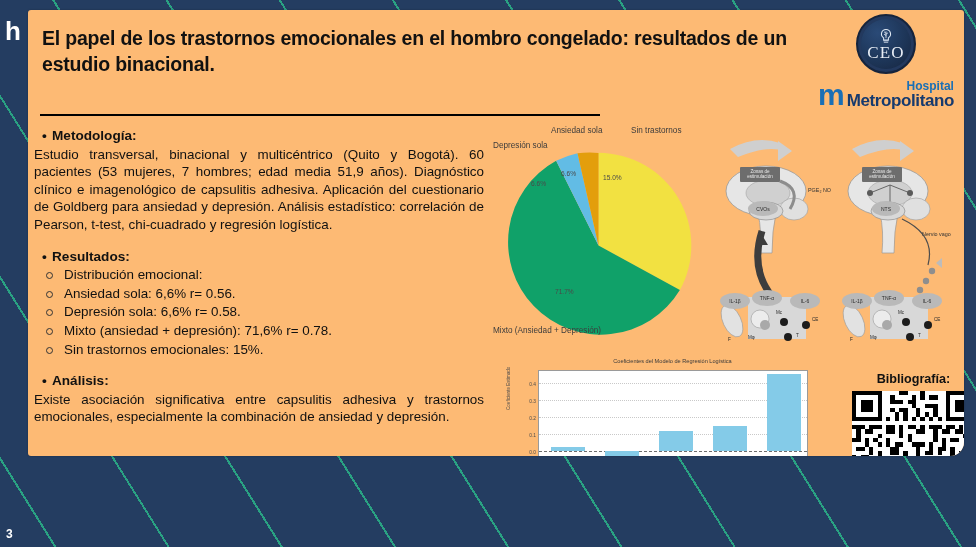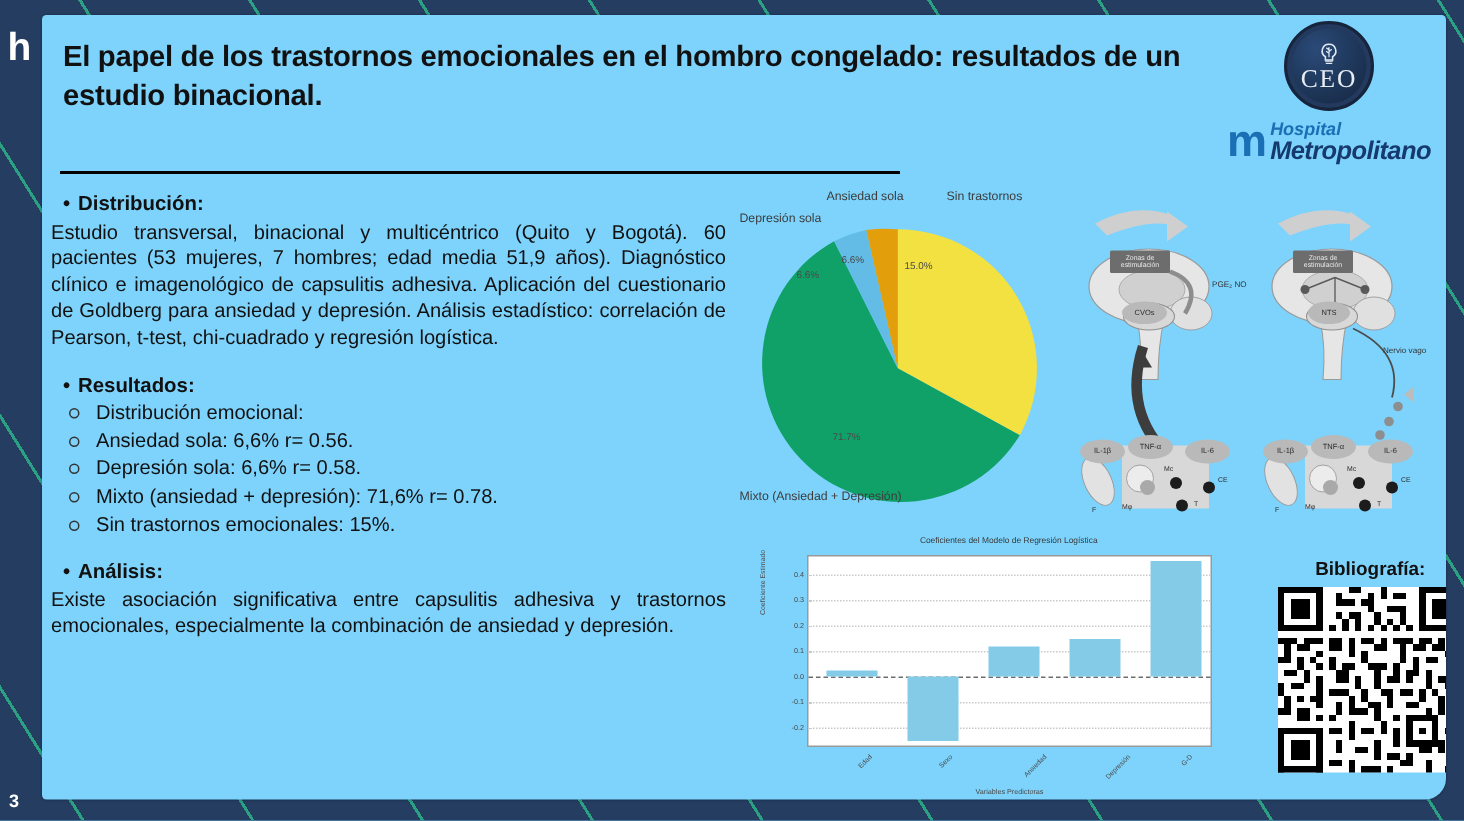--- a/index.html
+++ b/index.html
@@ -29,22 +29,22 @@
     letter-spacing:-1px;
   }
   #page-number{
     position:absolute; left:6px; bottom:6px; z-index:6;
     color:#ffffff; font-size:12px; font-weight:bold;
   }
 
   
   #slide-card{
     position:absolute;
-    left:28px; top:10px; width:936px; height:523px;
-    background:#7dd3fc;
+    left:28px; top:10px; width:936px; height:446px;
+    background:#fdba74;
     border-radius:3px 3px 14px 3px;
     box-shadow:0 0 2px rgba(0,0,0,.3);
     z-index:3;
     overflow:hidden;
   }
 
   
   #poster-title{
     position:absolute; left:14px; top:16px; width:790px;
     font-size:19.5px; font-weight:bold; color:#111111;
@@ -79,21 +79,21 @@
     color:#e8edf5;font-size:17px;letter-spacing:1.2px;
     font-family:"Liberation Serif", serif;
   }
   #hospital-logo{
     margin-top:6px; display:flex; align-items:center; justify-content:center; gap:4px;
   }
   #hm-mark{
     color:#1a6fb5; font-size:30px; font-weight:bold; line-height:.8;
     letter-spacing:-2px;
   }
-  #hm-words{ text-align:left; line-height:1.0;font-style:italic; }
+  #hm-words{ text-align:right; line-height:1.0; }
   #hm-top{ color:#1a6fb5; font-size:12px; font-weight:bold; }
   #hm-bottom{ color:#163a6e; font-size:17px; font-weight:bold; letter-spacing:-.4px;}
 
   
   #left-col{
     position:absolute; left:6px; top:115px; width:450px;
     font-size:13.4px; color:#111; line-height:1.31;
   }
   .sec-head{ margin-left:18px; font-weight:bold; font-size:13.6px; }
   .sec-head::before{ content:"\2022"; position:absolute; left:8px; font-weight:bold; }
@@ -200,21 +200,21 @@
       <div id="hm-words">
         <div id="hm-top">Hospital</div>
         <div id="hm-bottom">Metropolitano</div>
       </div>
     </div>
   </div>
 
   <div id="left-col">
 
     <div class="sec-head-wrap">
-      <div class="sec-head">Distribución:</div>
+      <div class="sec-head">Metodología:</div>
     </div>
     <div class="para">Estudio transversal, binacional y multicéntrico (Quito y Bogotá). 60 pacientes (53 mujeres, 7 hombres; edad media 51,9 años). Diagnóstico clínico e imagenológico de capsulitis adhesiva. Aplicación del cuestionario de Goldberg para ansiedad y depresión. Análisis estadístico: correlación de Pearson, t-test, chi-cuadrado y regresión logística.</div>
 
     <div class="gap"></div>
 
     <div class="sec-head-wrap">
       <div class="sec-head">Resultados:</div>
     </div>
     <div class="o-item">Distribución emocional:</div>
     <div class="o-item">Ansiedad sola: 6,6% r= 0.56.</div>

